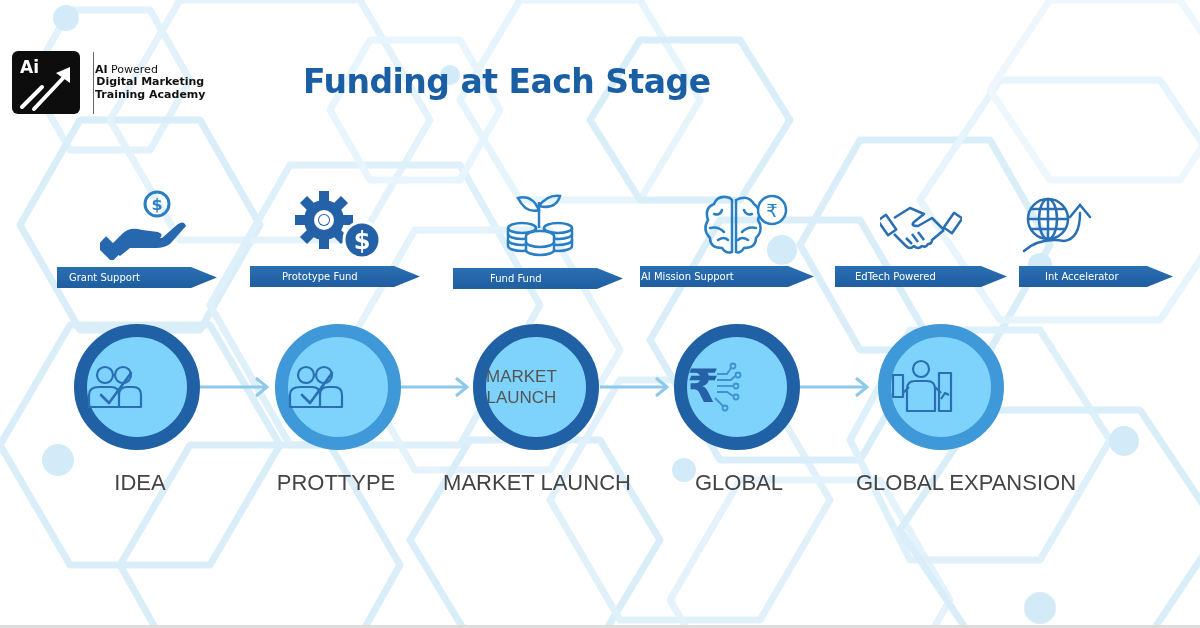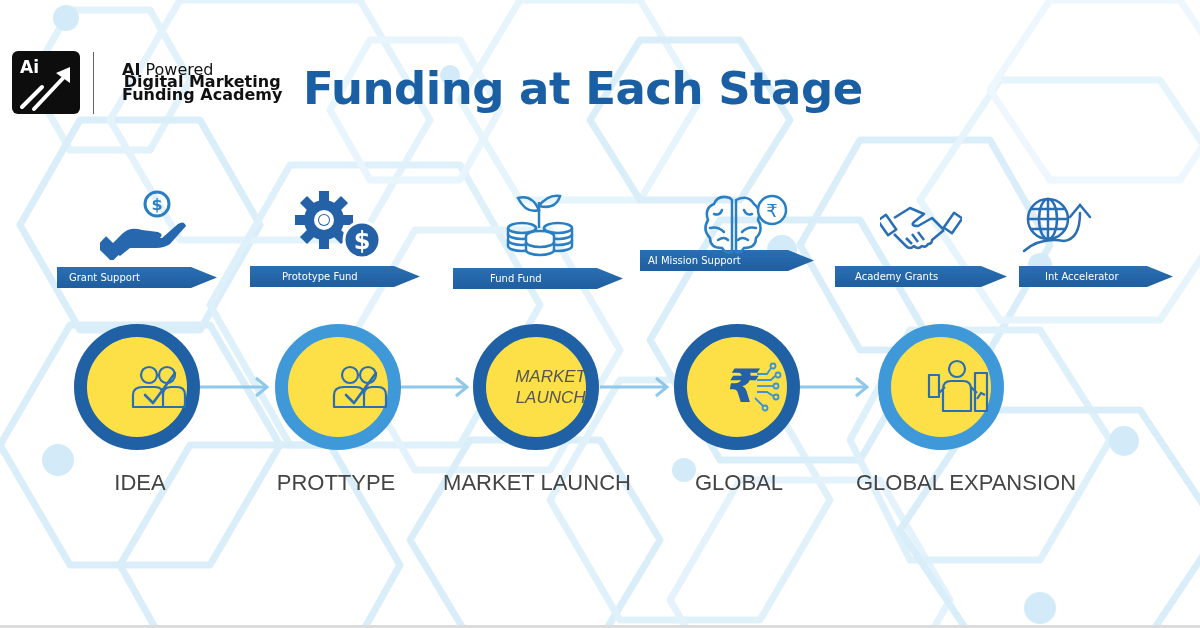--- a/index.html
+++ b/index.html
@@ -15,45 +15,45 @@
   .logo { position: absolute; left: 12px; top: 51px; z-index: 2; display: flex; align-items: center; }
   .logo-box {
     width: 68px; height: 63px; background: #0d0d0d; border-radius: 6px; position: relative; overflow: hidden;
   }
   .logo-box .ai {
     position: absolute; left: 8px; top: 6px; color: #fff; font-weight: bold; font-size: 17px;
     font-family: "DejaVu Sans", sans-serif;
   }
   .logo-box svg { position: absolute; left: 0; top: 0; }
   .logo-divider { width: 1px; height: 62px; background: #666; margin-left: 13px; }
-  .logo-text { margin-left: 28px; font-family: "DejaVu Sans", sans-serif; font-size: 16px; line-height: 12.5px; color: #111; }
+  .logo-text { margin-left: 1px; font-family: "DejaVu Sans", sans-serif; font-size: 11px; line-height: 12.5px; color: #111; }
   .logo-text .l1 b { font-weight: bold; }
   .logo-text .l2, .logo-text .l3 { font-weight: bold; text-align: center; }
 
   
   .title {
     position: absolute; left: 303px; top: 62px; z-index: 2;
-    font-family: "DejaVu Sans", sans-serif; font-weight: bold; font-size: 45px; color: #1a5fa3;
+    font-family: "DejaVu Sans", sans-serif; font-weight: bold; font-size: 33px; color: #1a5fa3;
     letter-spacing: -0.5px; white-space: nowrap;
   }
   .fund-icon { position: absolute; }
   .banner {
     position: absolute; height: 21px; color: #fff; font-size: 10px;
     font-family: "DejaVu Sans", sans-serif;
     background: linear-gradient(180deg, #2a6fb3 0%, #1f5e9f 100%);
     display: flex; align-items: center; box-sizing: border-box; padding-left: 12px;
     clip-path: polygon(0 0, calc(100% - 26px) 0, 100% 50%, calc(100% - 26px) 100%, 0 100%);
     white-space: nowrap;
   }
 
   
   .stage-circle {
     position: absolute; z-index: 2; width: 126px; height: 126px; border-radius: 50%;
-    box-sizing: border-box; background: #fde047;
-    display: flex; align-items: center; justify-content: flex-end; font-style: italic;
+    box-sizing: border-box; background: #7dd3fc;
+    display: flex; align-items: center; justify-content: flex-start;
   }
   .stage-circle.dark { border: 13px solid #2060a4; }
   .stage-circle.light { border: 13px solid #3f98d8; }
   .circle-text {
     font-family: "Liberation Sans", sans-serif; font-size: 17px; line-height: 21px; text-align: center; color: #555;
   }
   .stage-label {
     position: absolute; z-index: 2; top: 470px; font-family: "Liberation Sans", sans-serif;
     font-size: 22px; color: #444; white-space: nowrap; text-align: right; transform: translateX(-50%);
   }
@@ -103,21 +103,21 @@
     <svg width="68" height="63" viewBox="0 0 68 63">
       <line x1="10" y1="56" x2="30" y2="36" stroke="#fff" stroke-width="4" stroke-linecap="round"></line>
       <line x1="22" y1="58" x2="54" y2="24" stroke="#fff" stroke-width="4" stroke-linecap="round"></line>
       <polygon points="58,16 58,32 44,22" fill="#fff"></polygon>
     </svg>
   </div>
   <div class="logo-divider"></div>
   <div class="logo-text">
     <div class="l1"><b>AI</b><span> Powered</span></div>
     <div class="l2">Digital Marketing</div>
-    <div class="l3">Funding Academy</div>
+    <div class="l3">Training Academy</div>
   </div>
 </div>
 
 <div class="title">Funding at Each Stage</div>
 
 <svg class="fund-icon" style="left:100px;top:190px;z-index:2" width="90" height="70" viewBox="0 0 90 70">
   <circle cx="57" cy="14" r="12" fill="none" stroke="#2a7fc4" stroke-width="3"></circle>
   <text x="57" y="20" text-anchor="middle" font-size="16" font-weight="bold" fill="#2a7fc4" font-family="DejaVu Sans, sans-serif">$</text>
   <path d="M8,58 L22,44 Q30,36 42,40 L58,42 Q64,44 60,48 L44,48 L62,48 L78,34 Q84,30 86,36 L70,54 Q64,58 56,58 L30,58 L20,66 Z" fill="#2667ad"></path>
   <rect x="2" y="48" width="14" height="22" transform="rotate(-45 9 59)" fill="#2667ad"></rect>
@@ -191,25 +191,25 @@
 
 <div class="banner" style="left:57px;top:267px;width:160px;">
   <span>Grant Support</span>
 </div>
 <div class="banner" style="left:250px;top:266px;width:170px;padding-left:32px;">
   <span>Prototype Fund</span>
 </div>
 <div class="banner" style="left:453px;top:268px;width:170px;padding-left:37px;">
   <span>Fund Fund</span>
 </div>
-<div class="banner" style="left:640px;top:250px;width:174px;padding-left:8px;">
+<div class="banner" style="left:640px;top:266px;width:174px;padding-left:1px;">
   <span>AI Mission Support</span>
 </div>
 <div class="banner" style="left:835px;top:266px;width:172px;padding-left:20px;">
-  <span>Academy Grants</span>
+  <span>EdTech Powered</span>
 </div>
 <div class="banner" style="left:1019px;top:266px;width:154px;padding-left:26px;">
   <span>Int Accelerator</span>
 </div>
 
 <svg class="flow-arrow" style="left:200px;top:376px" width="72" height="22" viewBox="0 0 72 22">
   <line x1="0" y1="11" x2="66" y2="11" stroke="#8ec8ea" stroke-width="3"></line>
   <polyline points="56,2 67,11 56,20" fill="none" stroke="#8ec8ea" stroke-width="3"></polyline>
 </svg>
 <svg class="flow-arrow" style="left:400px;top:376px" width="72" height="22" viewBox="0 0 72 22">

